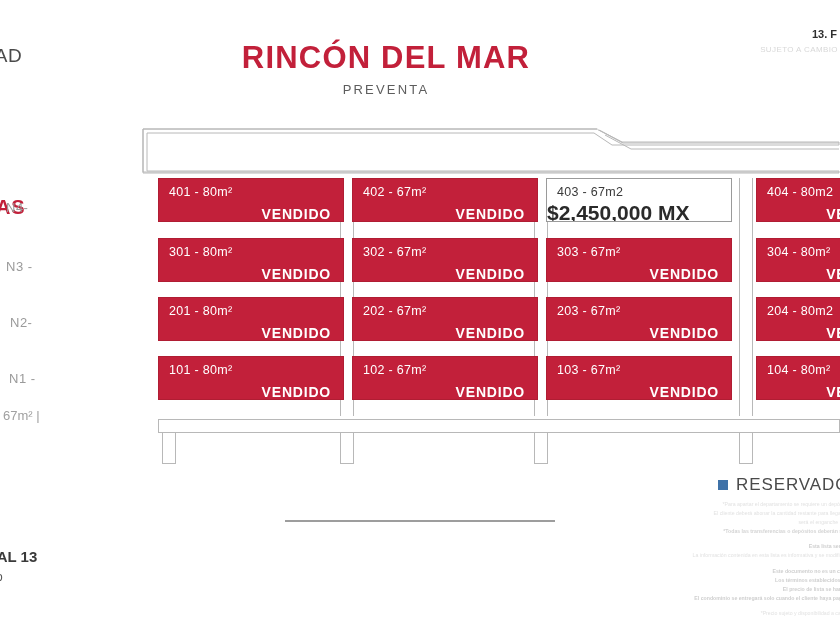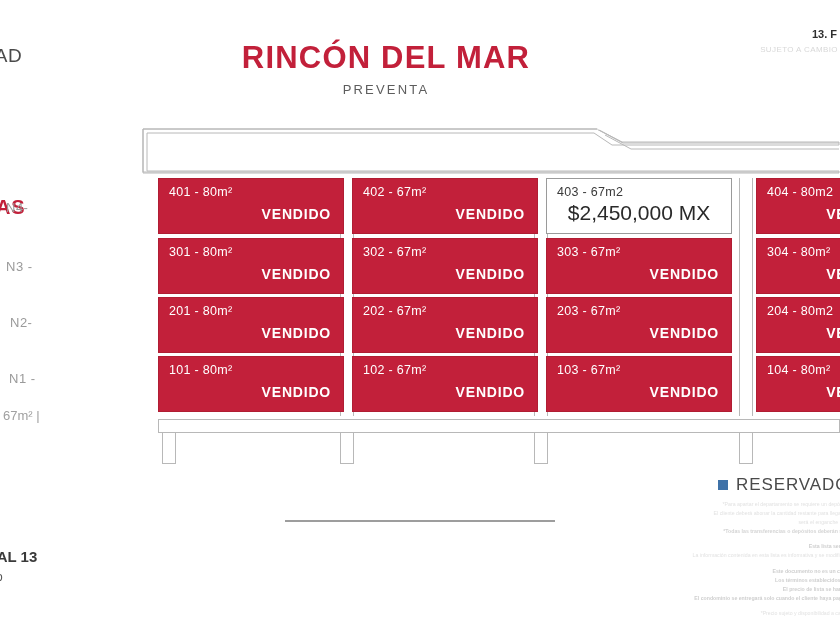--- a/index.html
+++ b/index.html
@@ -124,21 +124,21 @@
   }
   .col.c1 { left: 158px; }
   .col.c2 { left: 352px; width: 186px; }
   .col.c3 { left: 546px; width: 186px; }
   .col.c4 { left: 756px; width: 130px; }
 
   .unit {
     position: absolute;
     left: 0;
     width: 100%;
-    height: 56px;
+    height: 44px;
     background: #C2203A;
     border: 1px solid #b01d33;
     box-sizing: border-box;
     color: #ffffff;
     overflow: hidden;
   }
   .unit.r4 { top: 0px; }
   .unit.r3 { top: 60px; }
   .unit.r2 { top: 119px; }
   .unit.r1 { top: 178px; }
@@ -162,23 +162,23 @@
     text-align: right;
     font-size: 14px;
     font-weight: 700;
     letter-spacing: .8px;
     white-space: nowrap;
   }
   .unit.highlight .u-id { font-size: 12.5px; color: #3a3a3a; }
   .unit.highlight .u-status {
     top: 22px;
     font-size: 21px;
-    font-weight: 400;
+    font-weight: 700;
     letter-spacing: 0px;
-    text-align: center;
+    text-align: left;
     right: 0;
     color: #2a2a2a;
   }
 
   
   .vsep {
     position: absolute;
     top: 178px;
     width: 14px;
     height: 238px;

